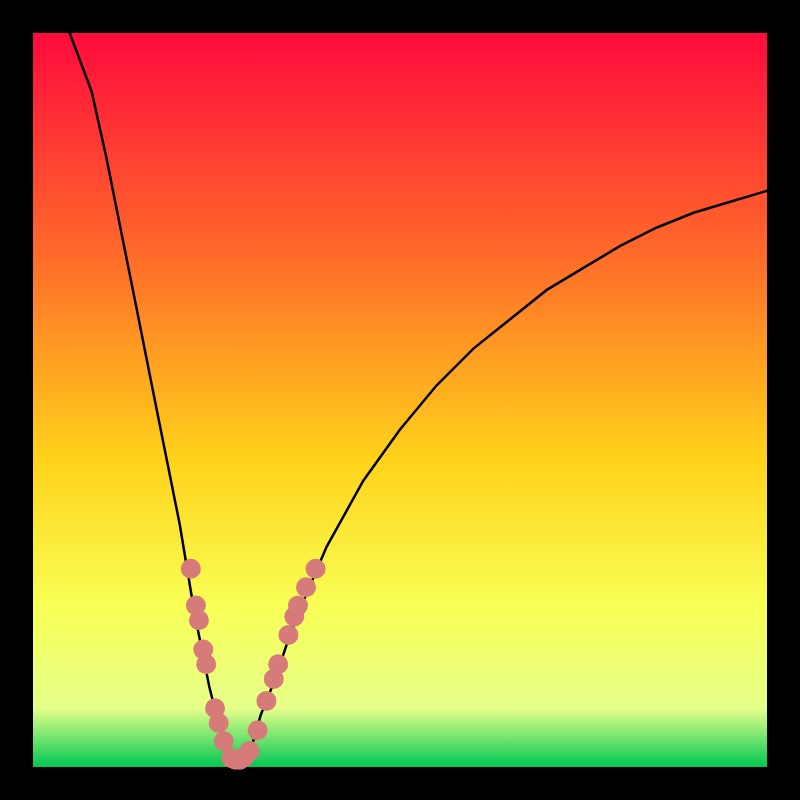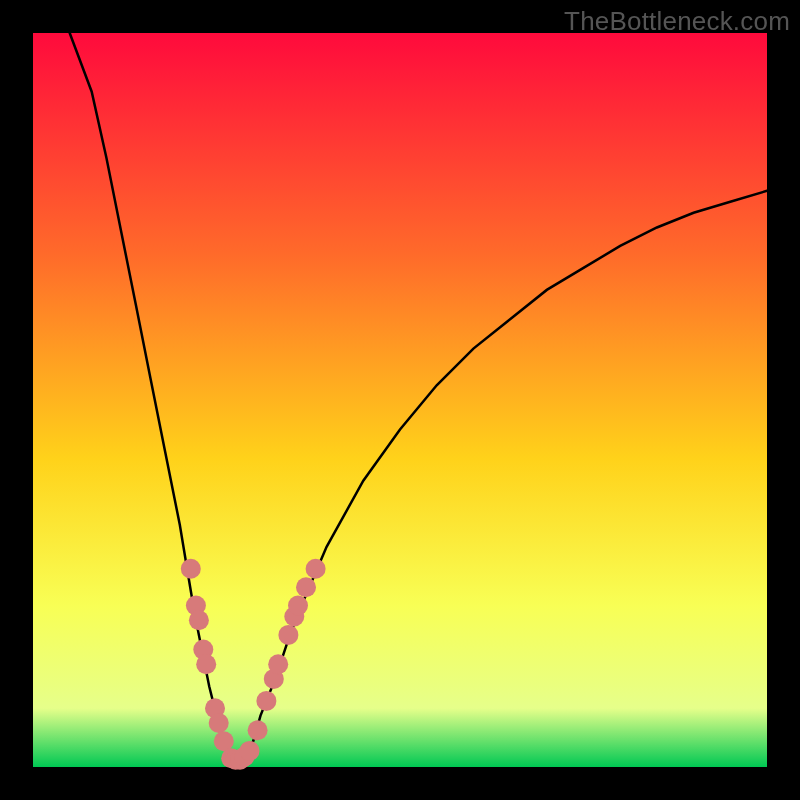--- a/index.html
+++ b/index.html
@@ -27,21 +27,20 @@
     letter-spacing: 0.2px;
   }
   svg {
     display: block;
   }
 </style>
 </head>
 <body>
 
 <div class="frame">
-  <div class="watermark">TheBottleneck.com</div>
   <svg id="chart-svg" width="800" height="800" viewBox="0 0 800 800">
     <defs>
       <linearGradient id="bg-grad" x1="0" y1="0" x2="0" y2="1">
         <stop id="g0" offset="0%" stop-color="#ff0a3c"></stop>
         <stop id="g1" offset="30%" stop-color="#ff6a2a"></stop>
         <stop id="g2" offset="58%" stop-color="#ffd21a"></stop>
         <stop id="g3" offset="78%" stop-color="#f8ff55"></stop>
         <stop id="g4" offset="92%" stop-color="#e6ff8a"></stop>
         <stop id="g5" offset="100%" stop-color="#00c853"></stop>
       </linearGradient>

